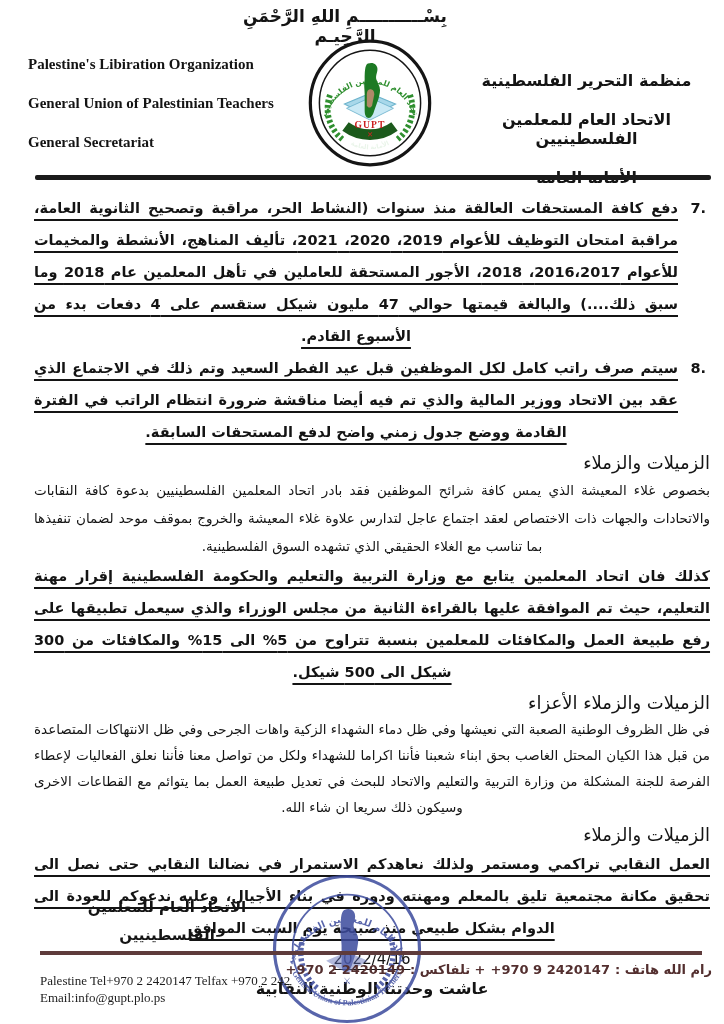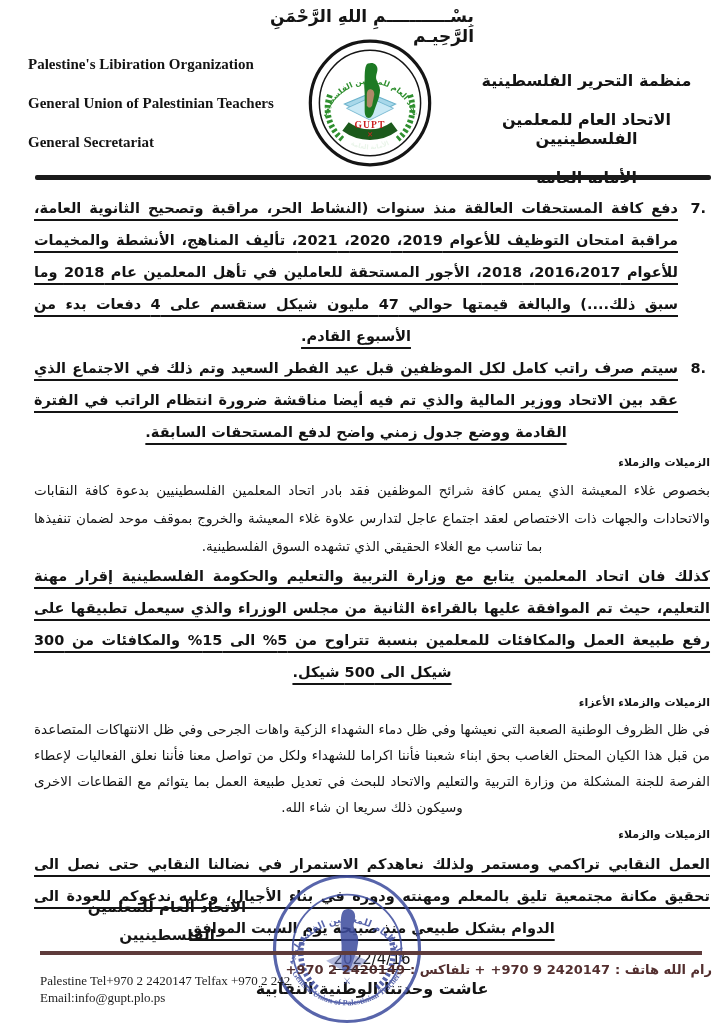--- a/index.html
+++ b/index.html
@@ -1,35 +1,35 @@
 <!DOCTYPE html>
 <html lang="ar"><head>
 <meta charset="utf-8">
 <style>
   html,body{margin:0;padding:0;background:#e8e8e8;}
   .page{position:relative;width:724px;height:1024px;background:#ffffff;margin:0 auto;
         overflow:hidden;font-family:"DejaVu Sans",sans-serif;color:#141414;}
   
-  .bismillah{position:absolute;top:6px;left:234px;width:240px;text-align:right;
+  .bismillah{position:absolute;top:6px;left:225px;width:240px;text-align:center;
              font-size:17px;font-weight:bold;direction:rtl;letter-spacing:-1px;}
   .hdr-en{position:absolute;top:56px;left:28px;width:280px;
           font-family:"Liberation Serif",serif;font-weight:bold;font-size:15px;}
   .hdr-en div{margin-bottom:22px;}
   .hdr-ar{position:absolute;top:52px;right:20px;width:235px;text-align:center;
           direction:rtl;font-weight:bold;font-size:16px;}
   .hdr-ar div{margin-bottom:20px;margin-top:19px;}
   .logo-wrap{position:absolute;top:38px;left:306px;width:128px;height:130px;}
   .hdr-rule{position:absolute;top:175px;left:35px;width:676px;height:5px;background:#1b1b1b;border-radius:2px;}
   
   .doc-body{position:absolute;top:192px;left:34px;width:676px;direction:rtl;text-align:justify;}
   .num-item{position:relative;padding-right:32px;font-weight:bold;font-size:14.5px;
             line-height:32px;text-align:justify;text-align-last:center;
             text-decoration:underline;text-underline-offset:6px;text-decoration-thickness:1.5px;}
   .num-item .num{position:absolute;right:4px;top:0;direction:ltr;text-decoration:none;display:inline-block;}
-  .sec-head{font-weight:bold;font-size:11px;line-height:26px;margin-top:2px;text-align:right;}
+  .sec-head{font-weight:normal;font-size:18px;line-height:26px;margin-top:2px;text-align:right;}
   .para{font-size:13.5px;line-height:28px;text-align:justify;text-align-last:center;}
   .para-bold{font-weight:bold;font-size:14.5px;line-height:32px;text-align:justify;text-align-last:center;
              text-decoration:underline;text-underline-offset:6px;text-decoration-thickness:1.5px;}
   .para-tight{line-height:26px;}
   .date-line{font-weight:normal;font-size:15px;text-align:center;line-height:30px;
              text-decoration:underline;text-underline-offset:5px;}
   .slogan{font-weight:bold;font-size:16px;text-align:center;line-height:30px;margin-top:0;}
   
   .signature{position:absolute;top:893px;left:52px;width:230px;text-align:center;
              direction:rtl;font-weight:bold;font-size:15px;line-height:28px;}

